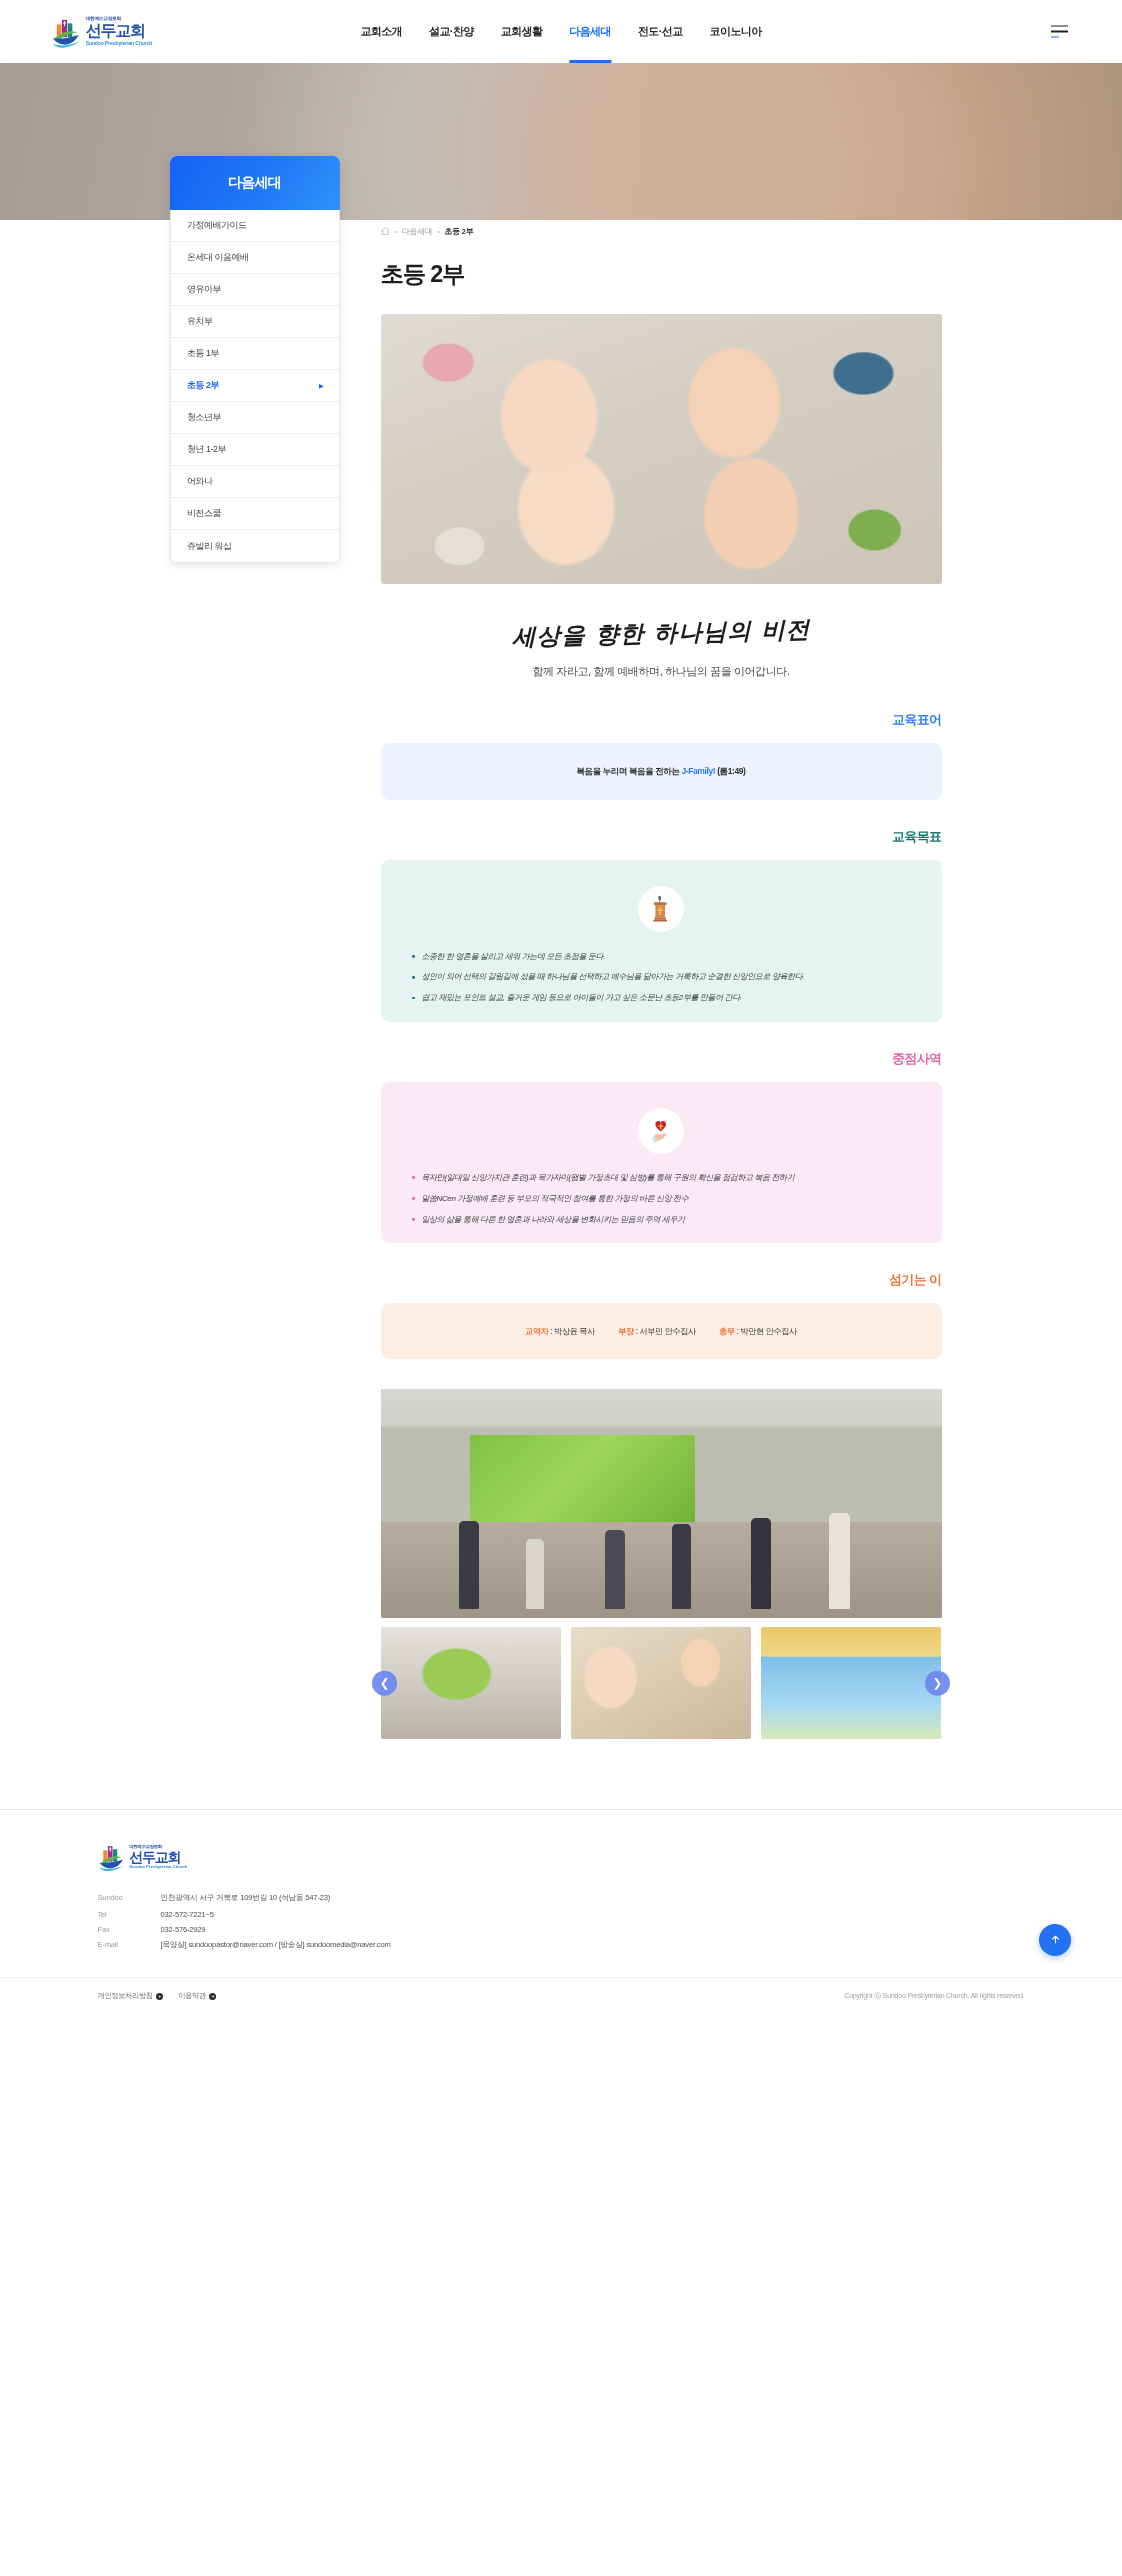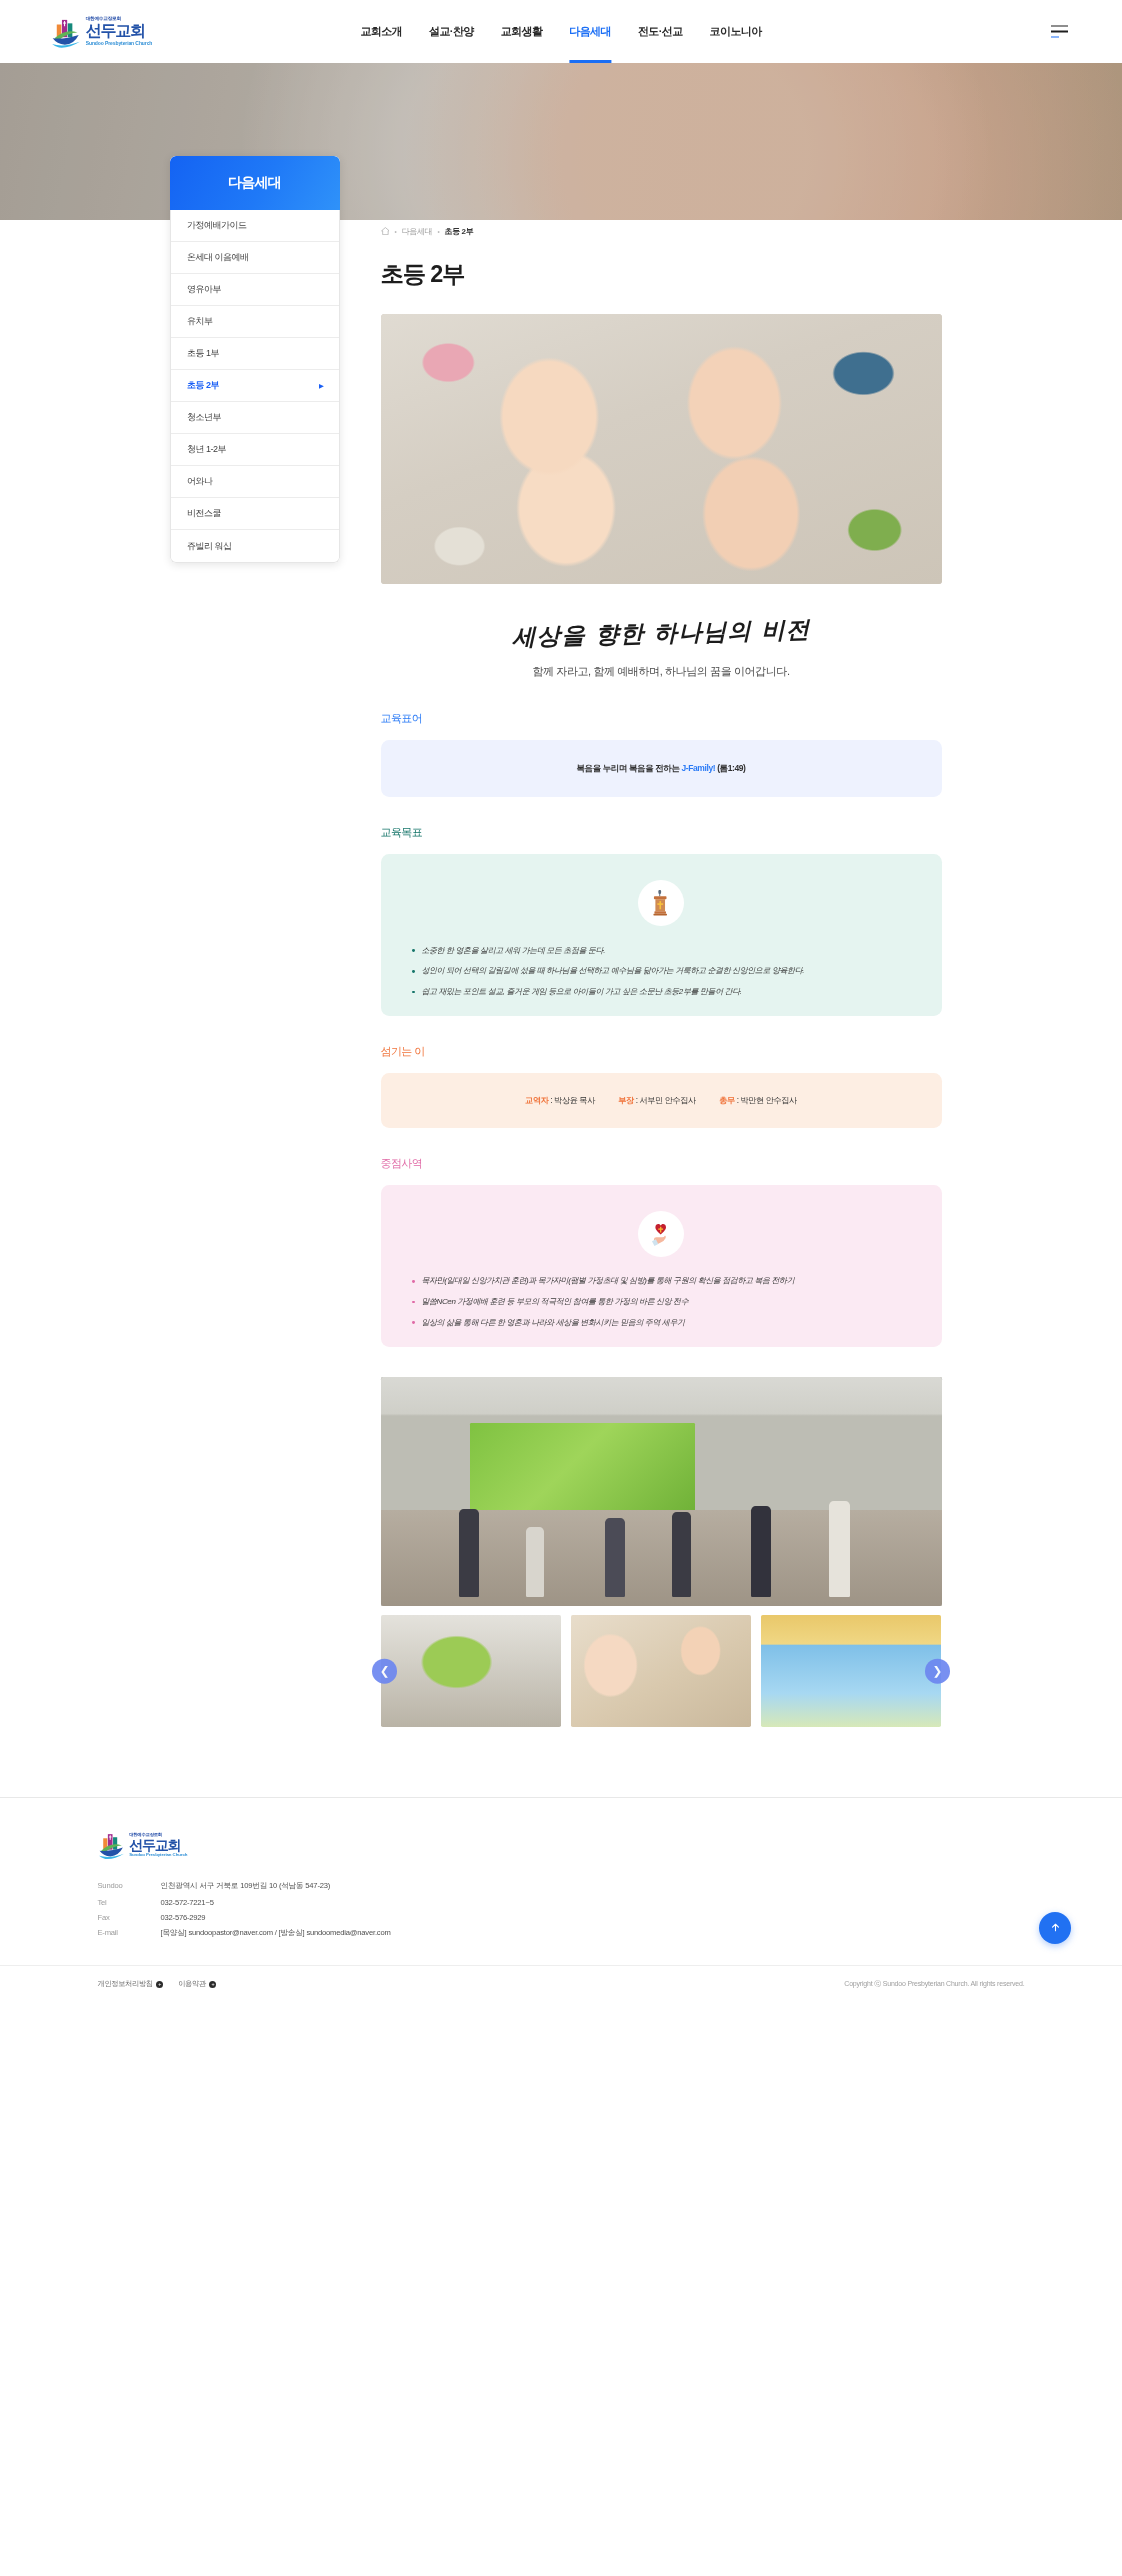--- a/index.html
+++ b/index.html
@@ -250,23 +250,23 @@
   }
   .vision-sub {
     margin-top: 15px;
     font-size: 11px;
     color: #4a4a4a;
     letter-spacing: -0.4px;
   }
 
   .section { width: 561px; margin-top: 28px; }
   .section-title {
-    text-align: left;
-    font-size: 11px;
-    font-weight: 400;
+    text-align: right;
+    font-size: 13px;
+    font-weight: 700;
     letter-spacing: -0.6px;
     margin-bottom: 14px;
   }
   .t-blue  { color: #2b7bf6; }
   .t-teal  { color: #16756a; }
   .t-pink  { color: #e06aa6; }
   .t-orange{ color: #f0733a; }
 
   .panel { border-radius: 8.2px; padding: 17.5px 23.4px; }
   .panel-blue  { background: #eef2fe; }
@@ -580,47 +580,47 @@
           </div>
           <ul class="bullets">
             <li>소중한 한 영혼을 살리고 세워 가는데 모든 초점을 둔다.</li>
             <li>성인이 되어 선택의 갈림길에 섰을 때 하나님을 선택하고 예수님을 닮아가는 거룩하고 순결한 신앙인으로 양육한다.</li>
             <li>쉽고 재밌는 포인트 설교, 즐거운 게임 등으로 아이들이 가고 싶은 소문난 초등2부를 만들어 간다.</li>
           </ul>
         </div>
       </section>
 
       <section class="section">
-        <h2 class="section-title t-orange">섬기는 이</h2>
-        <div class="panel panel-orange">
-          <div class="staff-row">
-            <div><span class="role">교역자</span> : <span>박상윤 목사</span></div>
-            <div><span class="role">부장</span> : <span>서부민 안수집사</span></div>
-            <div><span class="role">총무</span> : <span>박만현 안수집사</span></div>
-          </div>
-        </div>
-      </section>
-
-      <section class="section">
         <h2 class="section-title t-pink">중점사역</h2>
         <div class="panel panel-pink">
           <div class="icon-badge">
             <svg viewBox="0 0 48 56" width="23.4" height="27">
               <path d="M24 30 C16 23 13 19 13 15 C13 11 16 8.5 19 8.5 C21.3 8.5 23.2 10 24 11.6 C24.8 10 26.7 8.5 29 8.5 C32 8.5 35 11 35 15 C35 19 32 23 24 30 Z" fill="#c4202e"></path>
               <rect x="22.6" y="14" width="2.8" height="12" fill="#f8b731"></rect>
               <rect x="19" y="17.5" width="10" height="2.8" fill="#f8b731"></rect>
               <path d="M10 48 L10 40 Q10 36 15 36 L27 36 Q31 36 33 32 Q36 34 34 38 Q31 44 25 46 L18 50 Z" fill="#f6b89e"></path>
               <path d="M6 44 L14 40 L19 50 L11 54 Z" fill="#cfe3ef"></path>
             </svg>
           </div>
           <ul class="bullets">
             <li>목자만(일대일 신앙가치관 훈련)과 목가자미(팸별 가정초대 및 심방)를 통해 구원의 확신을 점검하고 복음 전하기</li>
             <li>말씀NCen 가정예배 훈련 등 부모의 적극적인 참여를 통한 가정의 바른 신앙 전수</li>
             <li>일상의 삶을 통해 다른 한 영혼과 나라와 세상을 변화시키는 믿음의 주역 세우기</li>
           </ul>
+        </div>
+      </section>
+
+      <section class="section">
+        <h2 class="section-title t-orange">섬기는 이</h2>
+        <div class="panel panel-orange">
+          <div class="staff-row">
+            <div><span class="role">교역자</span> : <span>박상윤 목사</span></div>
+            <div><span class="role">부장</span> : <span>서부민 안수집사</span></div>
+            <div><span class="role">총무</span> : <span>박만현 안수집사</span></div>
+          </div>
         </div>
       </section>
 
       <section class="gallery">
         <div class="gallery-main">
           <div class="gallery-main-photo">
             <div class="gm-screen"></div>
             <div class="gm-floor"></div>
             <div class="gm-fig" style="left:14%;width:20px;height:88px;"></div>
             <div class="gm-fig" style="left:26%;width:17.5px;height:70px;background:#d8d5cd;"></div>

